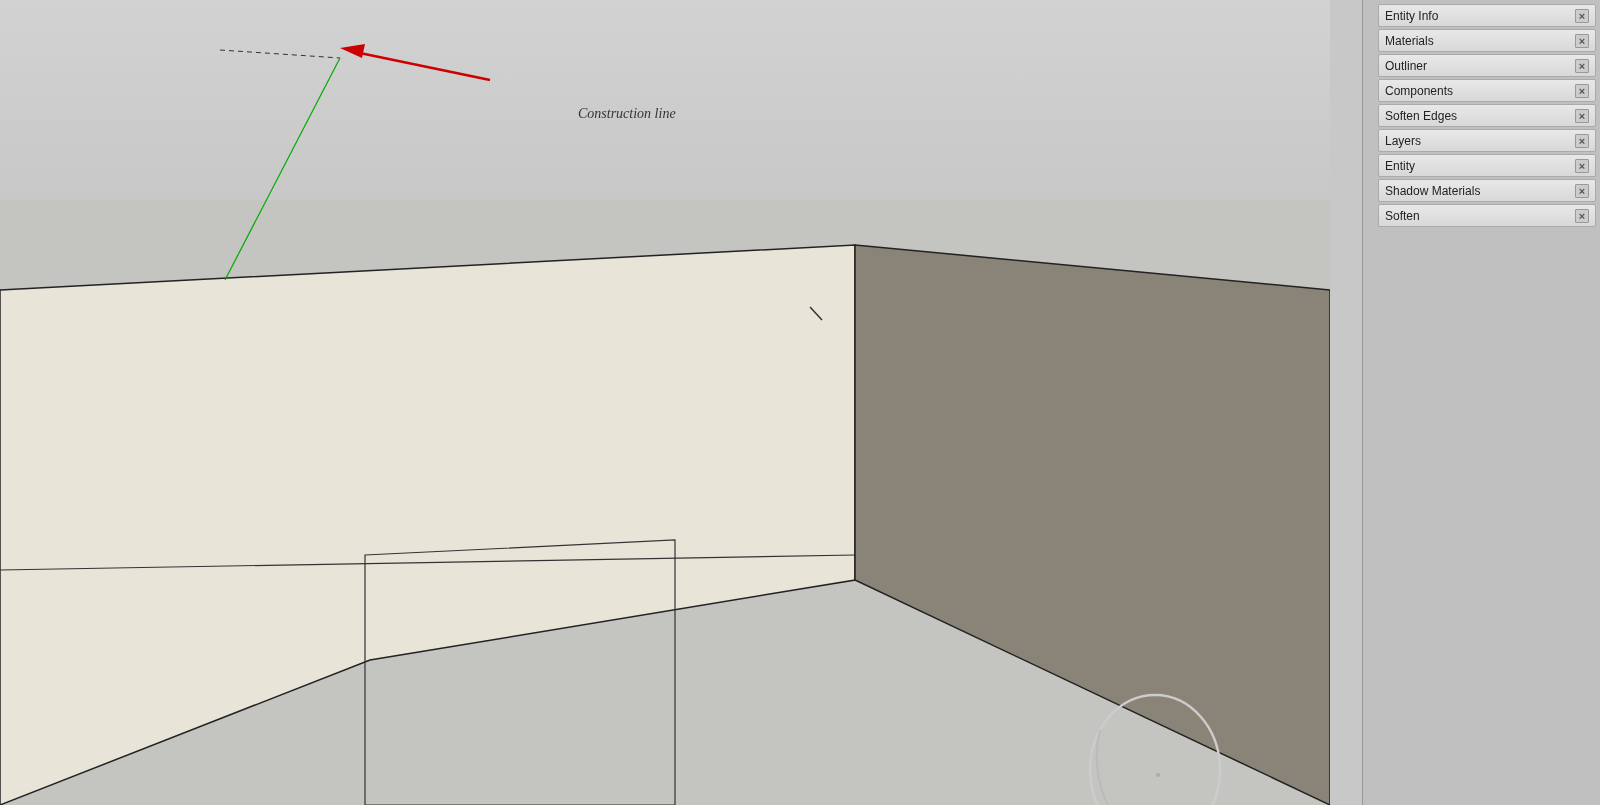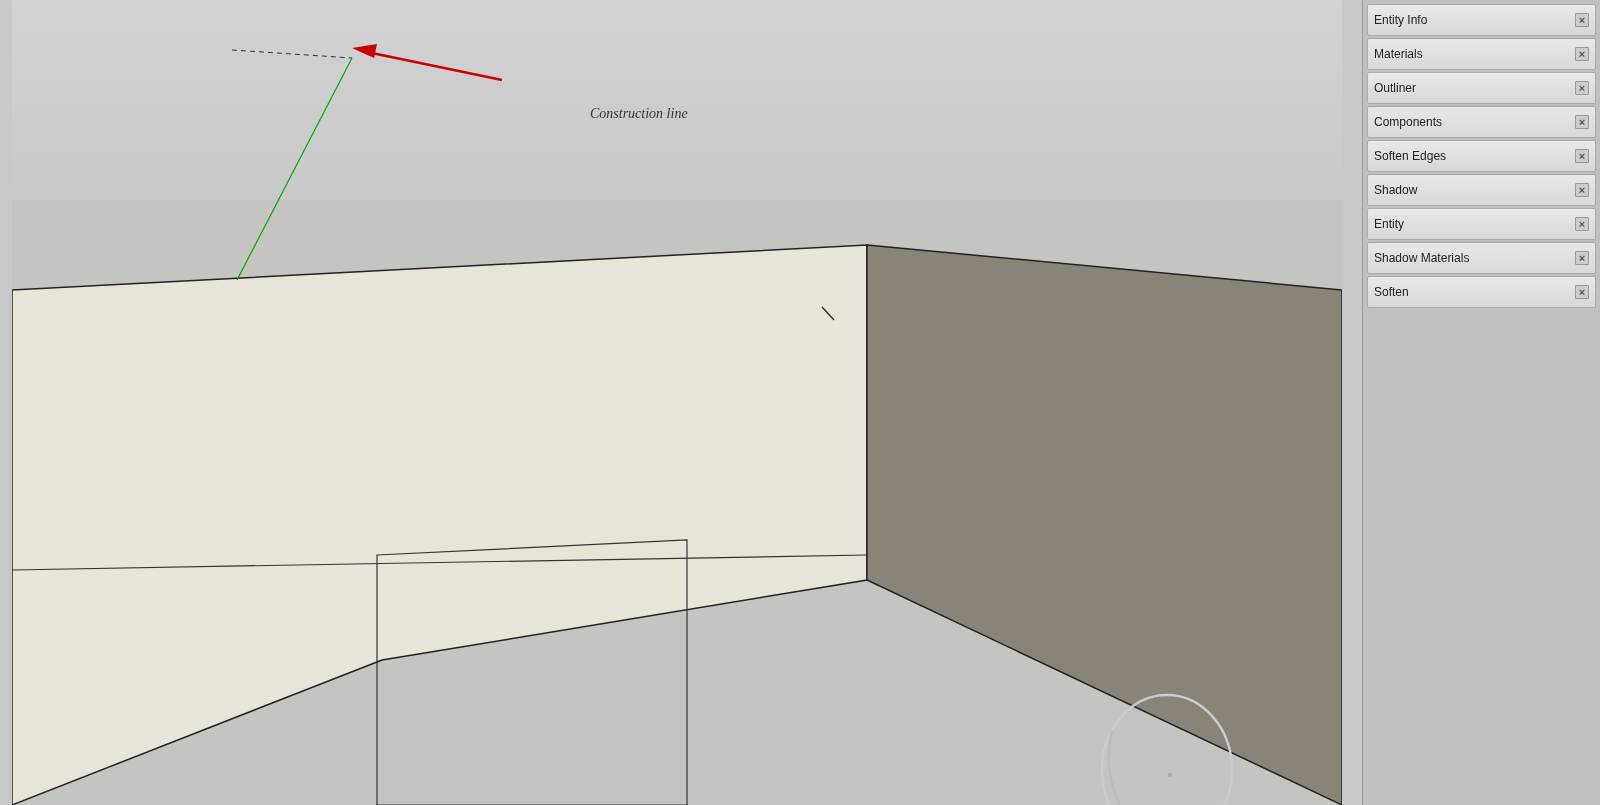--- a/index.html
+++ b/index.html
@@ -8,21 +8,21 @@
       height: 805px;
       overflow: hidden;
       font-family: Arial, sans-serif;
       background: #c8c8c8;
       position: relative;
     }
 
     
     #viewport {
       position: absolute;
-      left: 12px;
+      left: 0;
       top: 0;
       width: 1330px;
       height: 805px;
       overflow: hidden;
     }
 
     
     #right-panel {
       position: absolute;
       right: 0;
@@ -34,27 +34,28 @@
       padding: 4px;
       display: flex;
       flex-direction: column;
       gap: 2px;
     }
 
     .panel-item {
       background: linear-gradient(to bottom, #e8e8e8, #d8d8d8);
       border: 1px solid #aaa;
       border-radius: 2px;
-      height: 32px;
+      height: 23px;
       display: flex;
       align-items: center;
       justify-content: space-between;
       padding: 0 6px;
       cursor: pointer;
       user-select: none;
+      margin-left: 11px;
     }
 
     .panel-item-label {
       font-size: 12px;
       color: #222;
     }
 
     .panel-item-close {
       font-size: 11px;
       color: #555;
@@ -139,21 +140,21 @@
     </div>
     <div class="panel-item">
       <span class="panel-item-label">Components</span>
       <span class="panel-item-close">×</span>
     </div>
     <div class="panel-item">
       <span class="panel-item-label">Soften Edges</span>
       <span class="panel-item-close">×</span>
     </div>
     <div class="panel-item">
-      <span class="panel-item-label">Shadow</span>
+      <span class="panel-item-label">Layers</span>
       <span class="panel-item-close">×</span>
     </div>
     <div class="panel-item">
       <span class="panel-item-label">Entity</span>
       <span class="panel-item-close">×</span>
     </div>
     <div class="panel-item">
       <span class="panel-item-label">Shadow Materials</span>
       <span class="panel-item-close">×</span>
     </div>

